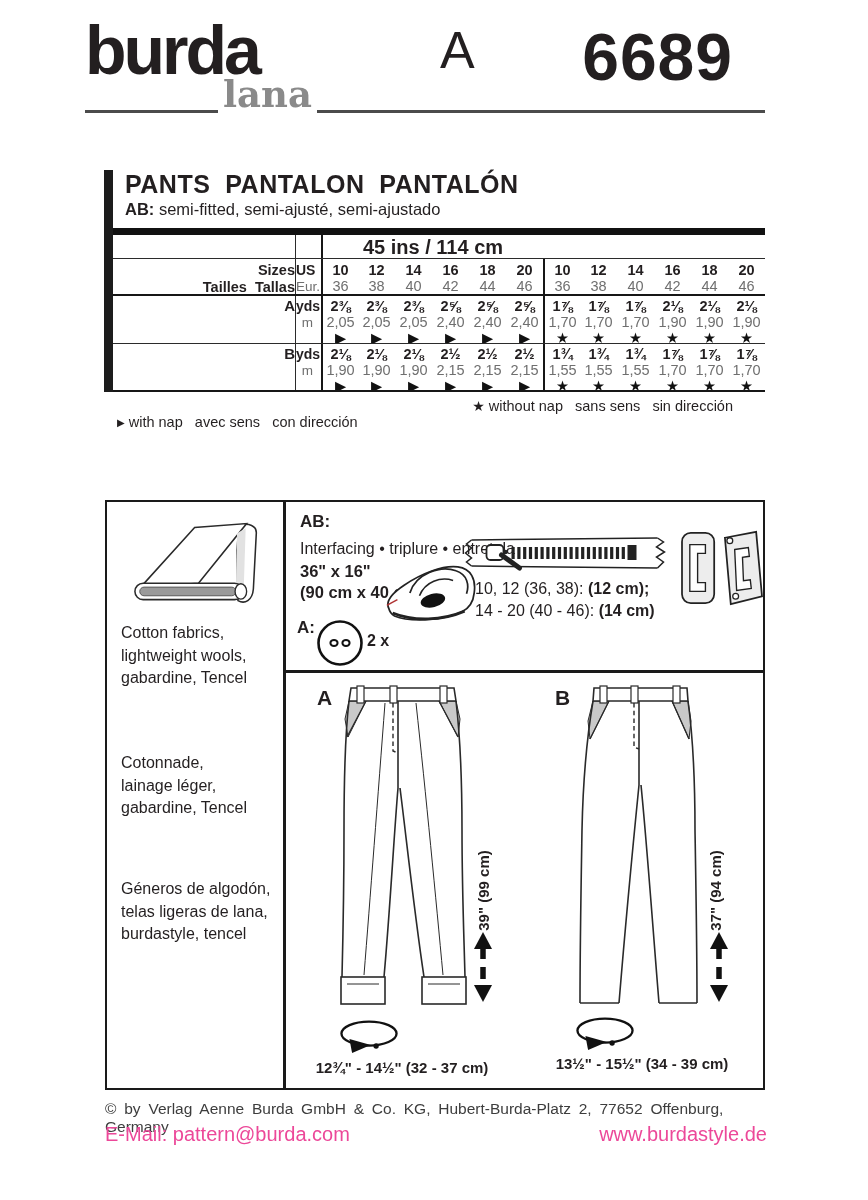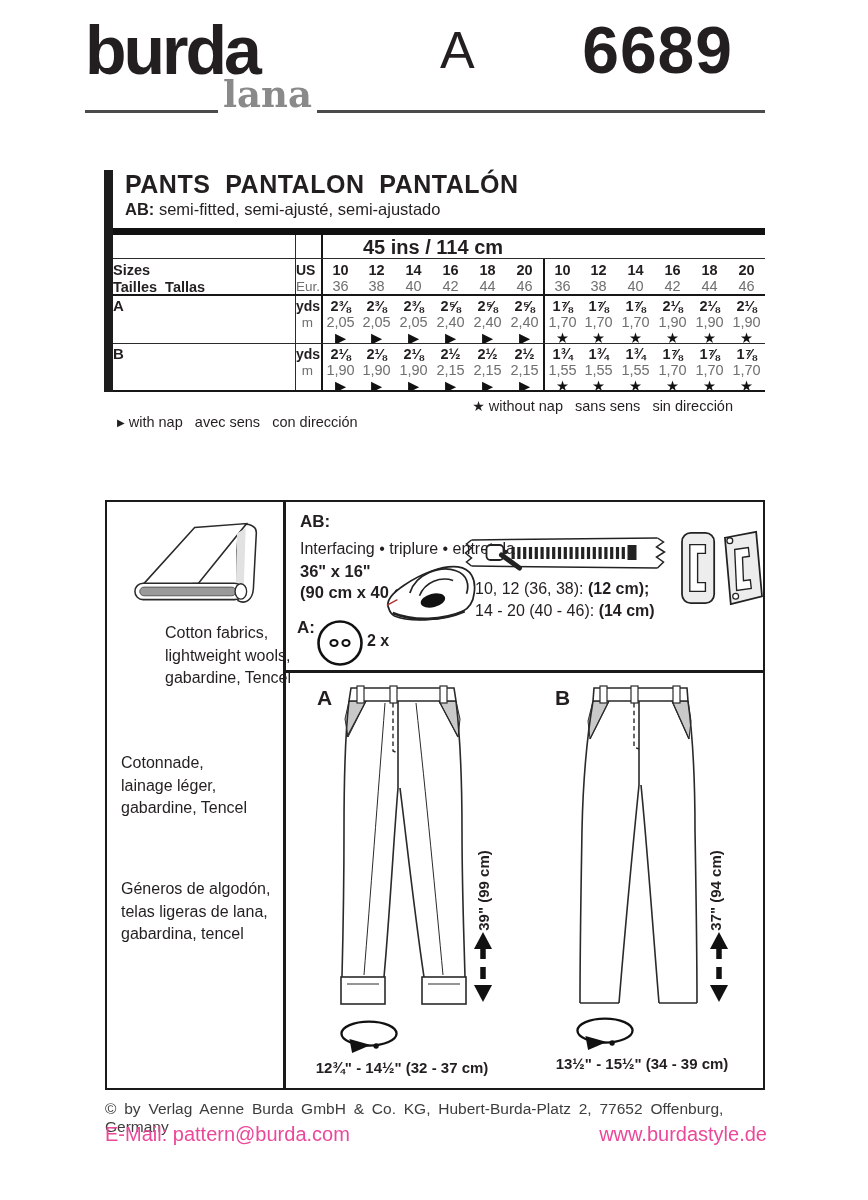--- a/index.html
+++ b/index.html
@@ -13,41 +13,41 @@
   .preline { white-space:pre-line; }
   .b { font-weight:700; }
   .g { color:#6f6f6f; }
 
   
   .brand-burda { left:85px; top:16px; font-size:68px; font-weight:700; letter-spacing:-3px; line-height:1; }
   .brand-style { left:218px; top:76px; font-family:"DejaVu Serif", serif; font-weight:700;
                  font-size:37px; color:#8a8a8a; line-height:1; background:#fff; padding:0 5px; z-index:2; }
   .header-rule { left:85px; top:110px; width:680px; height:2.5px; background:#4b4b4b; }
   .view-letter { left:440px; top:20px; font-size:52px; font-weight:400; }
-  .pattern-number { right:103px; top:12px; font-size:66px; font-weight:700; letter-spacing:1px; }
+  .pattern-number { right:103px; top:19px; font-size:66px; font-weight:700; letter-spacing:1px; }
 
   
   .title-bar { left:104px; top:170px; width:9px; height:222px; background:#1c1c1c; }
   .garment-title { left:125px; top:170px; font-size:25px; font-weight:700; letter-spacing:.5px; }
   .fit-line { left:125px; top:200px; font-size:16.5px;text-align:right; }
 
   
   .yardage-table { left:113px; top:228px; width:652px; }
   .t-topbar { height:7px; background:#111; }
   .t-row { display:grid; grid-template-columns:182px 26px repeat(12, 1fr); align-items:stretch; }
   .t-ghead-row { height:24px; border-bottom:1.5px solid #2b2b2b; }
   .t-sizes-row { height:37px; border-bottom:2.5px solid #161616; }
   .t-view-row { height:48px; }
   .t-view-row-a { border-bottom:1.5px solid #2b2b2b; }
   .t-view-row-b { border-bottom:2px solid #161616; }
   .tc { text-align:center; overflow:hidden; }
   .v1 { border-left:1.5px solid #2b2b2b; }
   .v2 { border-left:2.5px solid #161616; }
   .t-ghead { grid-column: span 6; font-size:20px; font-weight:700; line-height:24px; }
-  .t-left { text-align:left; }
+  .t-left { text-align:right; }
   .t-unit { text-align:right; padding-right:8px; }
   .szc div, .valc div { line-height:16px; font-size:14.5px; }
   .t-sizes-row .tc { padding-top:3px; }
   .t-view-row .tc { padding-top:2px; }
   .lbl2 { font-size:14.5px; font-weight:700; line-height:17px; }
   .unit-line1 { font-size:14px; font-weight:700; line-height:17px; }
   .unit-line2 { font-size:13.5px; color:#6f6f6f; line-height:16px; }
   .view-lbl { font-size:15px; font-weight:700; line-height:16px; }
   .sym-nap { font-size:9.5px; line-height:13px; color:#111; }
   .sym-star { font-size:13px; line-height:13px; color:#111; }
@@ -56,21 +56,21 @@
   .nap-left { left:117px; top:414px; font-size:14.5px; }
   .nap-right { right:103px; top:398px; font-size:14.5px; }
   .nap-sym-nap { font-size:10px; vertical-align:1px; }
   .nap-sym-star { font-size:14px; }
 
   
   .diagram { left:105px; top:500px; width:660px; height:590px; border:2.5px solid #1a1a1a; }
   .v-div { position:absolute; left:176px; top:0; bottom:0; width:2.5px; background:#1a1a1a; }
   .h-div { position:absolute; left:178px; right:0; top:168px; height:2.5px; background:#1a1a1a; }
   .mat { left:14px; font-size:16px; line-height:1.42; }
-  .mat-en { top:120px;margin-left:44px; } .mat-fr { top:250px; } .mat-es { top:376px; }
+  .mat-en { top:120px; } .mat-fr { top:250px; } .mat-es { top:376px; }
 
   .ab-label { left:193px; top:10px; font-size:17px; font-weight:700; }
   .interfacing-line { left:193px; top:38px; font-size:16px; }
   .interfacing-in { left:193px; top:60px; font-size:16.5px; font-weight:700; }
   .interfacing-cm { left:193px; top:81px; font-size:16.5px; font-weight:700; }
   .iron-svg { left:276px; top:50px; }
   .zipper-svg { left:352px; top:26px; }
   .zip-line { font-size:16px; }
   .zip1 { left:368px; top:78px; } .zip2 { left:368px; top:100px; }
   .hooks-svg { left:572px; top:26px; }
@@ -340,21 +340,21 @@
       <ellipse cx="122" cy="82.5" rx="6" ry="8" fill="#fff" stroke="#2a2a2a" stroke-width="1.4"></ellipse>
     </svg>
     <div class="abs mat mat-en preline">Cotton fabrics,
 lightweight wools,
 gabardine, Tencel</div>
     <div class="abs mat mat-fr preline">Cotonnade,
 lainage léger,
 gabardine, Tencel</div>
     <div class="abs mat mat-es preline">Géneros de algodón,
 telas ligeras de lana,
-gabardina, tencel</div>
+burdastyle, tencel</div>
 
     <div class="abs ab-label">AB:</div>
     <div class="abs interfacing-line">Interfacing • triplure • entretela</div>
     <div class="abs interfacing-in">36" x 16"</div>
     <div class="abs interfacing-cm">(90 cm x 40 cm)</div>
 
     <svg class="abs iron-svg" width="96" height="76" viewBox="0 0 100 78">
       <path d="M6,58 C2,50 10,42 22,34 C40,22 62,13 78,15 C92,17 97,28 95,42 C94,52 90,58 82,62 C60,72 26,72 12,66 C8,64 7,62 6,58 Z" fill="#fff" stroke="#222" stroke-width="1.8"></path>
       <path d="M28,42 C34,22 60,13 76,19 C88,23 90,34 87,43" fill="none" stroke="#222" stroke-width="1.8"></path>
       <path d="M38,45 C44,30 60,25 73,29" fill="none" stroke="#222" stroke-width="1.6"></path>

